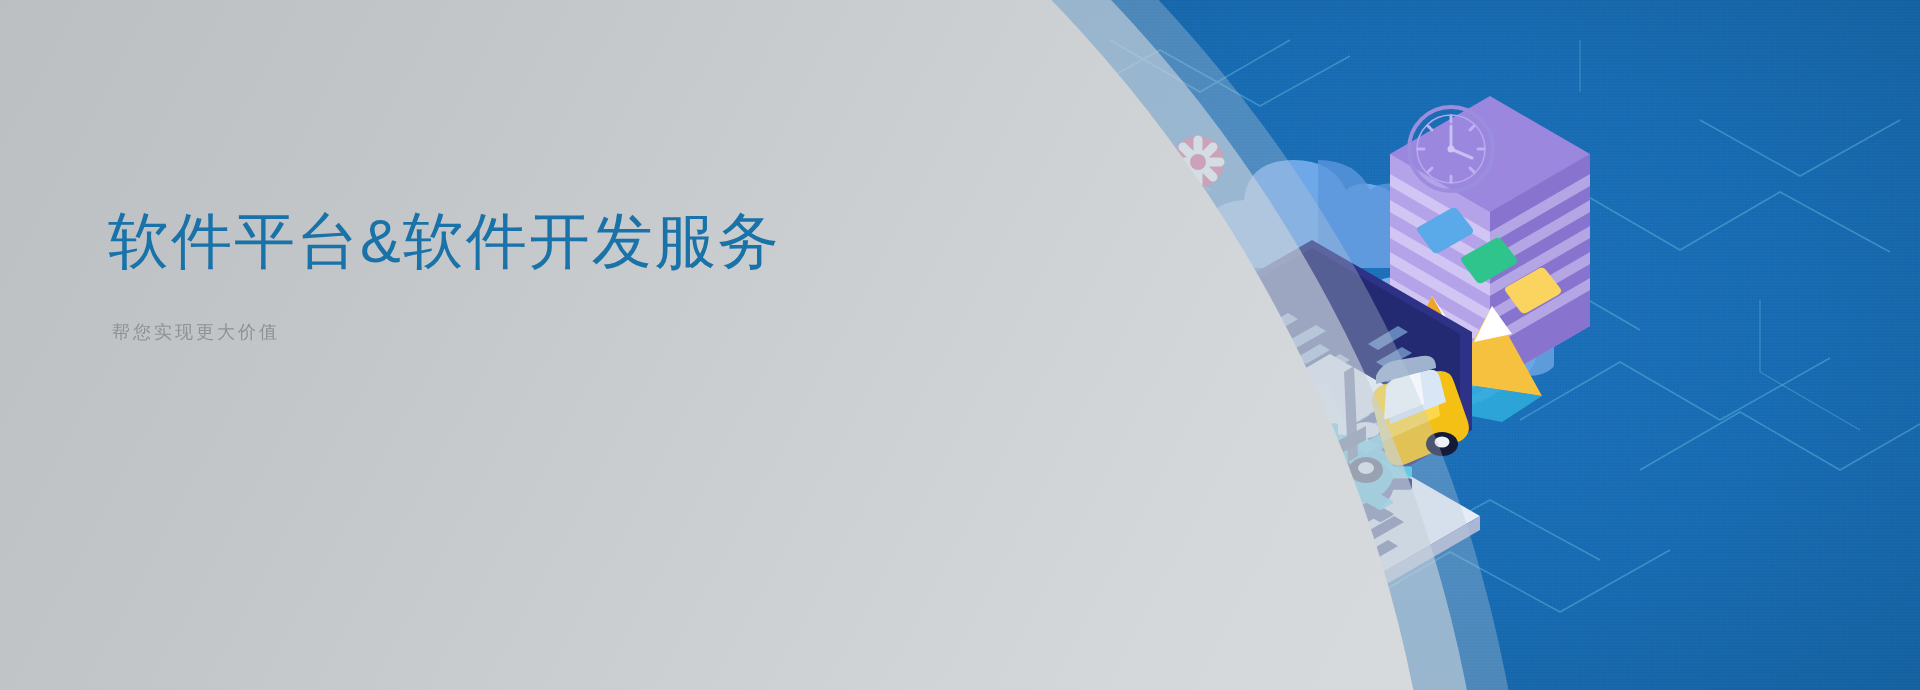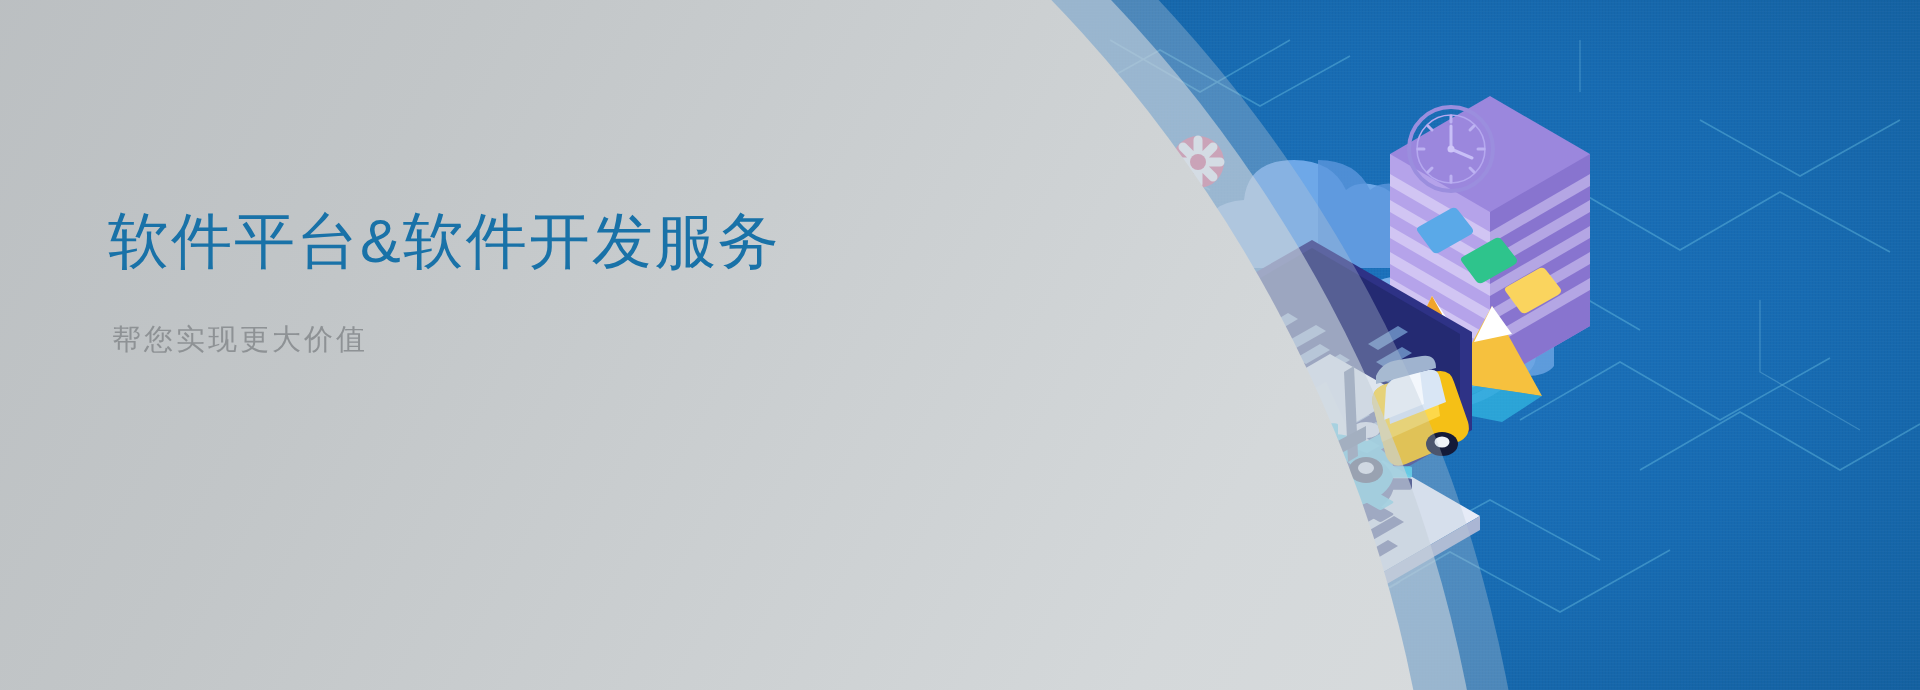--- a/index.html
+++ b/index.html
@@ -37,21 +37,21 @@
   }
 
   
   .copy { position:absolute; left:108px; top:206px; }
   .title {
     font-size:61px; line-height:1.18; letter-spacing:2px;
     color:#1972a8; font-weight:400; white-space:nowrap;
   }
   .subtitle {
     margin-top:42px; margin-left:4px;
-    font-size:29px; letter-spacing:3px; color:#8e9295; font-weight:400;
+    font-size:18px; letter-spacing:3px; color:#8e9295; font-weight:400;
   }
 
   
   .illu { position:absolute; left:880px; top:0; width:1040px; height:690px; }
   .illu > * { position:absolute; }
 
   
   .circuit { inset:0; width:100%; height:100%; opacity:.55; }
 
   .shield-g   { left:30px;  top:142px;  }

